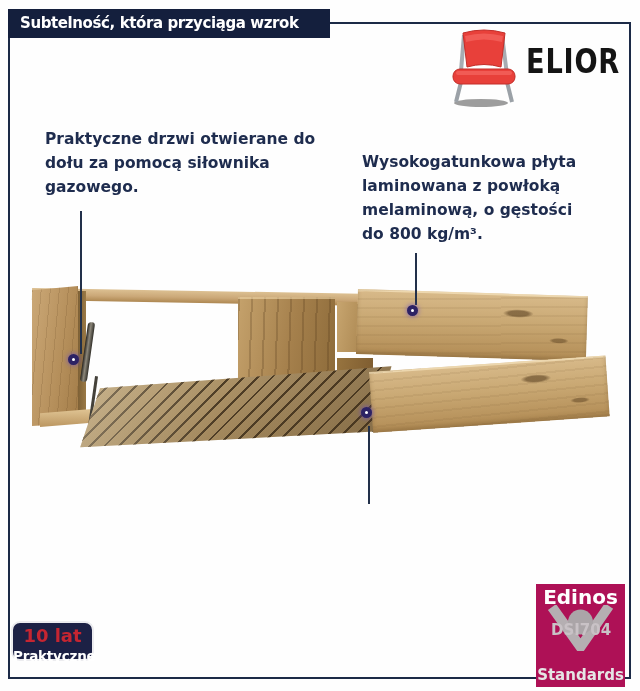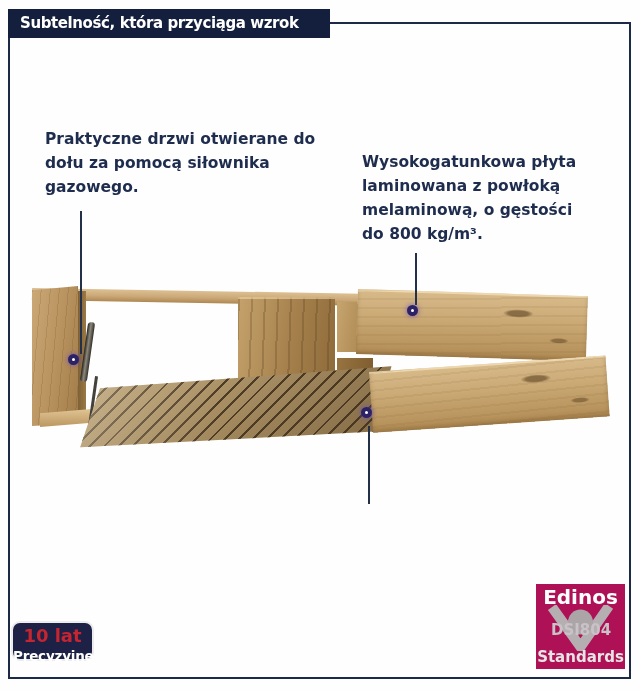--- a/index.html
+++ b/index.html
@@ -84,21 +84,21 @@
     transform:rotate(1.8deg);transform-origin:left top;}
   #cab-panel-bottom{left:369px;top:372px;width:237px;height:61px;
     transform:rotate(-4deg);transform-origin:left top;}
 
   
   #badge-guarantee{position:absolute;left:11px;top:621px;width:83px;height:40px;z-index:12;
     background:#1C2145;border:2px solid #ECECEF;border-radius:9px;text-align:center;}
   #g-years{color:#C52531;font-size:18px;font-weight:bold;line-height:24px;margin-top:1px;}
   #g-label{color:#fff;font-size:13.5px;font-weight:bold;line-height:16px;letter-spacing:-0.2px;}
 
-  #badge-edinos{position:absolute;left:536px;top:584px;width:89px;height:85px;z-index:12;
+  #badge-edinos{position:absolute;left:536px;top:584px;width:89px;height:103px;z-index:12;
     background:#AE1156;text-align:center;}
   #e-brand{position:relative;z-index:2;color:#fff;font-size:20px;font-weight:bold;line-height:24px;margin-top:1px;}
   #v-checkmark-icon{position:absolute;left:10px;top:21px;z-index:1;}
   #e-codes{position:absolute;top:37px;left:0;right:0;z-index:2;display:flex;
     justify-content:space-between;padding:0 15px;color:#C9C2C6;font-size:15px;font-weight:bold;}
   #e-label{position:absolute;bottom:3px;left:0;right:0;z-index:3;color:#e5e5e5;font-size:15px;font-weight:bold;}
 </style>
 </head>
 <body>
 
@@ -106,20 +106,34 @@
 
   <div class="fline" id="fl-left"></div>
   <div class="fline" id="fl-top"></div>
   <div class="fline" id="fl-right"></div>
   <div class="fline" id="fl-bottom"></div>
 
   <div id="header-bar">
     <span>Subtelność, która przyciąga wzrok</span>
   </div>
 
+  <div id="brand-logo">
+    <svg id="chair-icon" width="72" height="80" viewBox="0 0 72 80">
+      <ellipse cx="33" cy="76" rx="27" ry="4" fill="rgba(40,40,40,0.45)"></ellipse>
+      <path d="M16 8 L12 56" stroke="#A7ACB2" stroke-width="4" fill="none"></path>
+      <path d="M54 8 L60 56" stroke="#A7ACB2" stroke-width="4" fill="none"></path>
+      <path d="M13 55 L8 75" stroke="#9BA1A7" stroke-width="4" fill="none"></path>
+      <path d="M59 55 L64 75" stroke="#9BA1A7" stroke-width="4" fill="none"></path>
+      <path d="M15 6 Q36 0 57 6 L53 40 Q36 35 19 40 Z" fill="#E8403A" stroke="#C22D28" stroke-width="1"></path>
+      <path d="M17 9 Q36 4 55 9 L54 15 Q36 10 18 15 Z" fill="#F2625C" opacity="0.8"></path>
+      <rect x="5" y="42" width="62" height="15" rx="7" fill="#E8403A" stroke="#C22D28" stroke-width="1"></rect>
+      <rect x="8" y="44" width="56" height="4" rx="2" fill="#F2625C" opacity="0.8"></rect>
+    </svg>
+    <span id="brand-name">ELIOR</span>
+  </div>
 
   <div class="callout-text" id="ct-door">Praktyczne drzwi otwierane do
 dołu za pomocą siłownika
 gazowego.</div>
   <div class="callout-text" id="ct-board">Wysokogatunkowa płyta
 laminowana z powłoką
 melaminową, o gęstości
 do 800 kg/m³.</div>
 
   <div class="cab" id="cab-top-plank"></div>
@@ -137,29 +151,29 @@
 
   <div class="cline" id="ln-door"></div>
   <div class="cline" id="ln-board"></div>
   <div class="cline" id="ln-slides"></div>
   <div class="marker" id="mk-door"></div>
   <div class="marker" id="mk-board"></div>
   <div class="marker" id="mk-slides"></div>
 
   <div id="badge-guarantee">
     <div id="g-years">10 lat</div>
-    <div id="g-label">Precyzyjne</div>
+    <div id="g-label">Praktyczne</div>
   </div>
 
   <div id="badge-edinos">
     <div id="e-brand">Edinos</div>
     <svg id="v-checkmark-icon" width="69" height="46" viewBox="0 0 69 46">
       <path d="M6 2 L34.5 42 L63 1" stroke="#B5AFB2" stroke-width="10" fill="none"></path>
       <circle cx="34.5" cy="17" r="12.5" fill="#ABA5A8"></circle>
     </svg>
     <div id="e-codes">
       <span>DSI</span>
-      <span>804</span>
+      <span>704</span>
     </div>
     <div id="e-label">Standards</div>
   </div>
 
 </div>
 
 </body></html>

